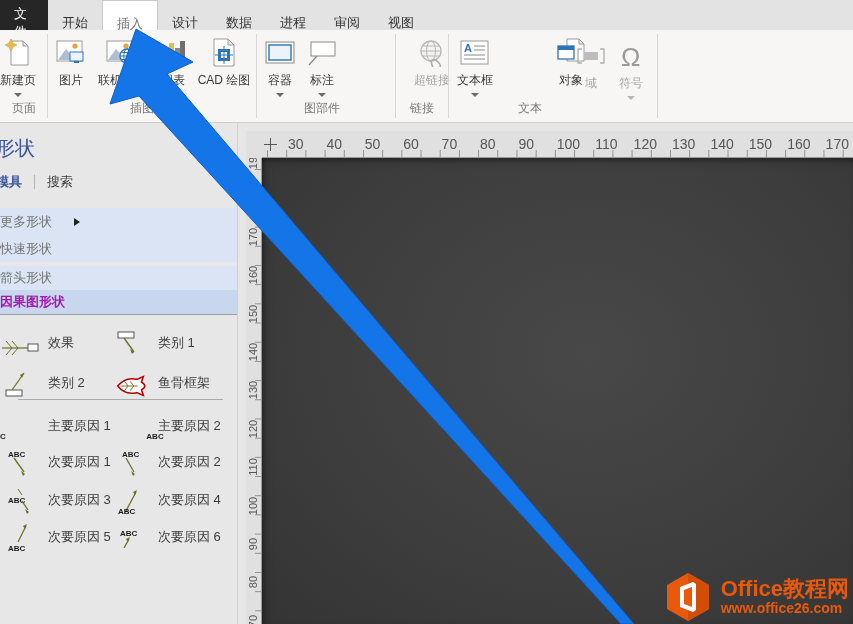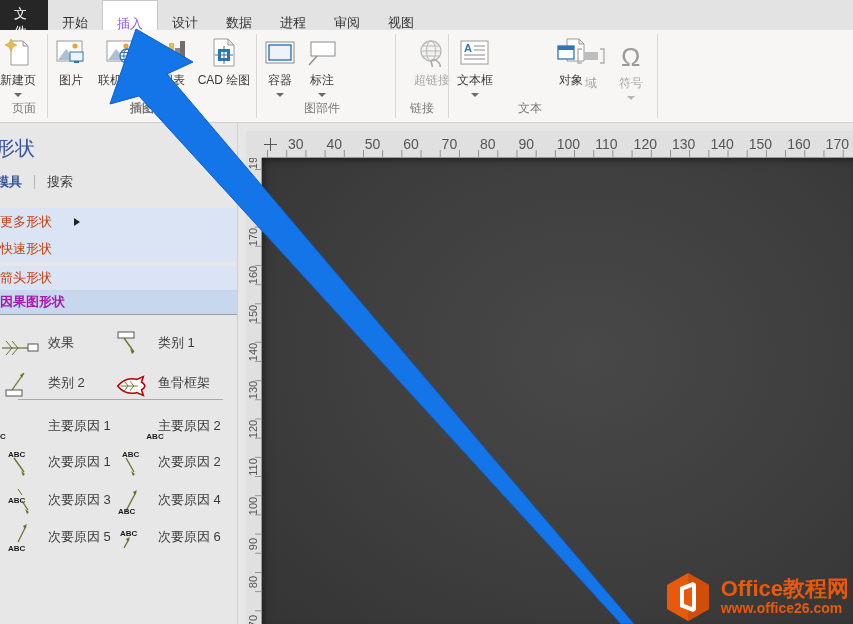--- a/index.html
+++ b/index.html
@@ -4,21 +4,21 @@
 <style>
   * { margin:0; padding:0; box-sizing:border-box; }
   html,body { width:853px; height:624px; overflow:hidden; }
   body { font-family:"Liberation Sans","DejaVu Sans",sans-serif; background:#e6e6e6; }
   #app { position:relative; width:853px; height:624px; background:#f4f3f2; overflow:hidden; }
 
   
   #tabbar { position:absolute; left:0; top:0; width:853px; height:46px; background:#e3e3e3; border-bottom:1px solid #c9c9c9; display:flex; align-items:stretch; }
   .tab { font-size:13px; color:#333; display:flex; align-items:center; justify-content:center; padding:0 14px; cursor:default; }
   .tab.file { background:#262626; color:#fff; width:48px; }
-  .tab.active { background:#fff; color:#8b5cf6; border:1px solid #c9c9c9; border-bottom:none; margin-bottom:-1px; }
+  .tab.active { background:#fff; color:#737373; border:1px solid #c9c9c9; border-bottom:none; margin-bottom:-1px; }
 
   
   #ribbon { position:absolute; left:0; top:30px; width:853px; height:93px; background:#f7f6f5; border-bottom:1px solid #d2d0ce; }
   .rbtn { position:absolute; top:3px; height:86px; display:flex; flex-direction:column; align-items:center; padding-top:4px; }
   .rbtn .ricon { height:32px; display:flex; align-items:center; justify-content:center; }
   .rbtn .rlabel { font-size:12px; color:#3c3c3c; margin-top:3px; white-space:nowrap; }
   .rbtn.disabled .rlabel { color:#a6a6a6; }
   .caret { width:0; height:0; border-left:4px solid transparent; border-right:4px solid transparent; border-top:4px solid #6a6a6a; margin-top:4px; }
   .disabled .caret { border-top-color:#b5b5b5; }
   .rdiv { position:absolute; top:4px; width:1px; height:84px; background:#d9d7d5; }
@@ -28,21 +28,21 @@
   #main { position:absolute; left:0; top:123px; width:853px; height:501px; background:#e6e6e6; }
 
   
   #shapes-panel { position:absolute; left:0; top:0; width:238px; height:501px; background:#e7e7e7; border-right:1px solid #cfcfcf; overflow:hidden; }
   #panel-title { position:absolute; left:-5px; top:12px; font-size:20px; color:#3b569d; }
   #panel-collapse { position:absolute; left:220px; top:30px; width:0; height:0; border-top:5px solid transparent; border-bottom:5px solid transparent; border-right:6px solid #444; }
   #panel-tabs { position:absolute; left:-4px; top:50px; font-size:13px; display:flex; align-items:center; }
   #panel-tabs .ptab-active { color:#3b569d; font-weight:bold; }
   #panel-tabs .pdiv { width:1px; height:14px; background:#b5b5b5; margin:0 12px; }
   #panel-tabs .ptab { color:#3c3c3c; }
-  .section { position:absolute; left:0; width:238px; font-size:13px; color:#c2410c; display:flex; align-items:center; padding-left:0px; }
+  .section { position:absolute; left:0; width:238px; font-size:13px; color:#737373; display:flex; align-items:center; padding-left:0px; }
   .sec-blue { background:#dae4f4; }
   .sec-sel  { background:#c9d7ee; font-weight:bold; color:#a21caf; }
   .flyout { width:0; height:0; border-top:4px solid transparent; border-bottom:4px solid transparent; border-left:6px solid #222; margin-left:22px; }
   .hline { position:absolute; left:0; width:238px; height:1px; background:#9f9f9f; }
   .hline2 { position:absolute; left:18px; width:205px; height:1px; background:#ababab; }
 
   .sitem { position:absolute; display:flex; align-items:center; height:34px; }
   .sitem .slabel { font-size:13px; color:#3c3c3c; margin-left:8px; white-space:nowrap; }
   .abc { font-size:8px; font-weight:bold; color:#1a1a1a; letter-spacing:0; line-height:8px; }
   .sicon { position:relative; width:38px; height:30px; display:flex; align-items:flex-end; justify-content:center;gap:48px; }
@@ -156,21 +156,21 @@
           <path d="M3 1 h14 l6 6 v21 h-20 z" fill="#fff" stroke="#9a9a9a"></path>
           <path d="M17 1 l6 6 h-6 z" fill="#e8e8e8" stroke="#9a9a9a"></path>
           <rect x="7" y="11" width="12" height="12" fill="#2e75b6"></rect>
           <rect x="10" y="14" width="6" height="6" fill="#fff"></rect>
           <line x1="13" y1="8" x2="13" y2="26" stroke="#2e75b6"></line>
           <line x1="4" y1="17" x2="22" y2="17" stroke="#2e75b6"></line>
         </svg>
       </span>
       <span class="rlabel">CAD 绘图</span>
     </div>
-    <div class="rgroup" style="left:92px;width:100px;font-weight:bold;">插图</div>
+    <div class="rgroup" style="left:92px;width:100px;">插图</div>
     <div class="rdiv" style="left:256px;"></div>
 
     <div class="rbtn" style="left:259px;width:42px;">
       <span class="ricon">
         <svg width="30" height="26" viewBox="0 0 30 26">
           <rect x="1" y="2" width="28" height="21" fill="#fbfbfb" stroke="#8a8a8a"></rect>
           <rect x="4" y="5" width="22" height="15" fill="#eef3fa" stroke="#2e75b6" stroke-width="1.4"></rect>
         </svg>
       </span>
       <span class="rlabel">容器</span>

